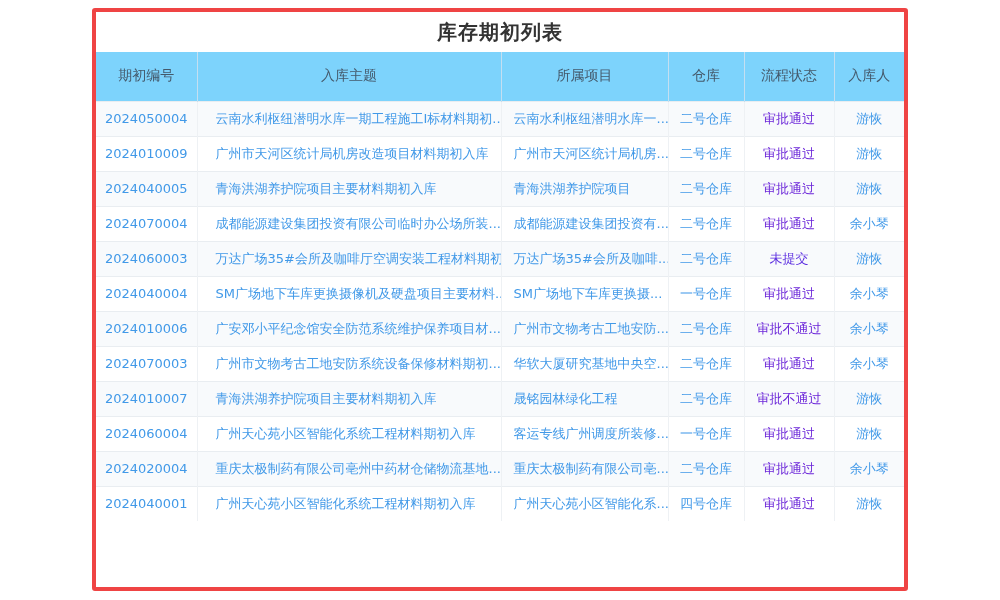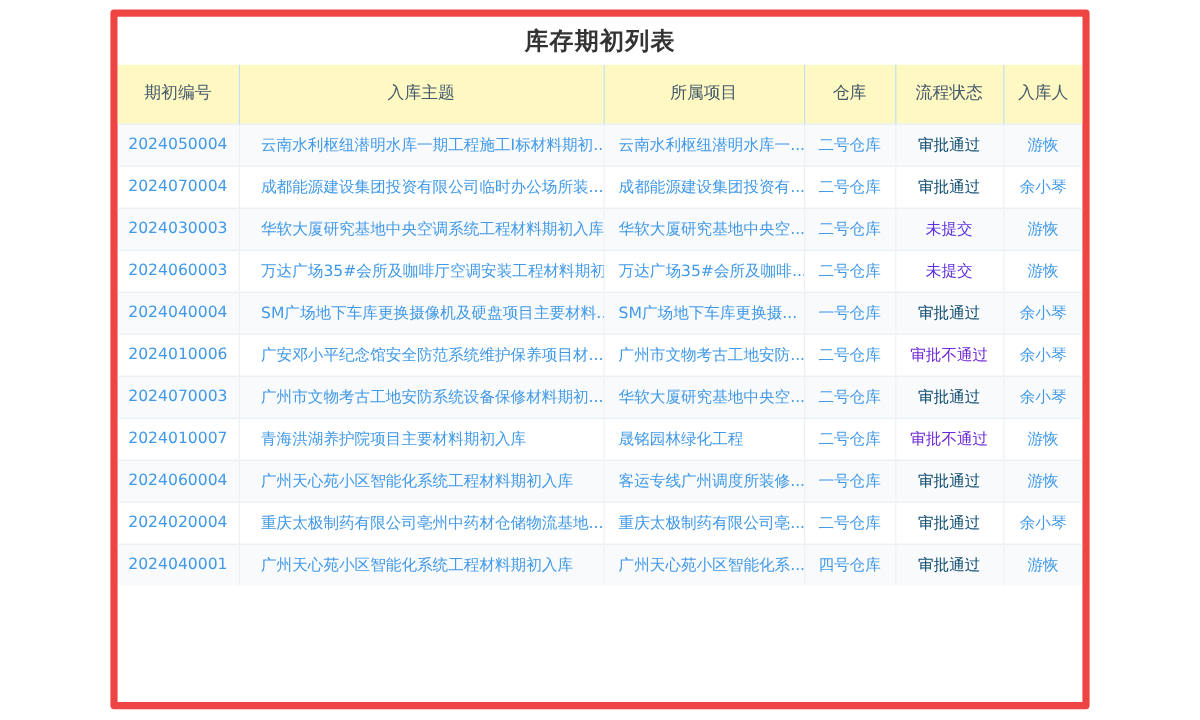--- a/index.html
+++ b/index.html
@@ -1,39 +1,39 @@
 <!DOCTYPE html>
 <html><head>
 <meta charset="utf-8">
 <style>
   * { margin:0; padding:0; box-sizing:border-box; }
   html,body { width:1000px; height:600px; background:#ffffff; font-family:"DejaVu Sans","Liberation Sans",sans-serif; }
   .card {
     position:absolute; left:92px; top:8px; width:816px; height:583px;
-    background:#ffffff; border:6px solid #ef4444; border-radius:3px; overflow:hidden;
+    background:#ffffff; border:4px solid #ef4444; border-radius:3px; overflow:hidden;
   }
   .title-bar { height:40px; display:flex; align-items:center; justify-content:center; background:#ffffff; }
   .title { font-size:20px; font-weight:bold; color:#333333; letter-spacing:1px; }
   table { width:100%; border-collapse:collapse; table-layout:fixed; }
   thead th {
-    background:#fef9c3; height:49px; font-size:14px; font-weight:normal;
+    background:#7dd3fc; height:49px; font-size:14px; font-weight:normal;
     color:#44596b; text-align:center; border-left:1px solid #c4dff1;
   }
   thead th:first-child { border-left:none; }
   tbody td {
     height:35px; font-size:13px; color:#4199e8; text-align:center;
     border-top:1px solid #e9edf1; border-left:1px solid #eef1f4;
     white-space:nowrap; overflow:hidden; text-overflow:clip;
   }
   tbody td:first-child { border-left:none; }
   tbody tr:nth-child(odd) td { background:#f8fafc; }
   tbody tr:nth-child(even) td { background:#ffffff; }
   td.c-subject { text-align:left; padding-left:18px; padding-right:6px; }
   td.c-project { text-align:left; padding-left:12px; padding-right:6px; }
-  td.c-status[data-status="approved"]   { color:#0c4a6e; }
+  td.c-status[data-status="approved"]   { color:#6d28d9; }
   td.c-status[data-status="rejected"]   { color:#6d28d9; }
   td.c-status[data-status="unsubmitted"]{ color:#5c2ee0; }
 </style>
 </head>
 <body>
 
 <div class="card">
   <div class="title-bar">
     <span class="title">库存期初列表</span>
   </div>
@@ -59,34 +59,42 @@
     <tbody>
       <tr>
         <td class="c-id">2024050004</td>
         <td class="c-subject">云南水利枢纽潜明水库一期工程施工I标材料期初...</td>
         <td class="c-project">云南水利枢纽潜明水库一...</td>
         <td class="c-warehouse">二号仓库</td>
         <td class="c-status" data-status="approved">审批通过</td>
         <td class="c-person">游恢</td>
       </tr>
       <tr>
+        <td class="c-id">2024010009</td>
+        <td class="c-subject">广州市天河区统计局机房改造项目材料期初入库</td>
+        <td class="c-project">广州市天河区统计局机房...</td>
+        <td class="c-warehouse">二号仓库</td>
+        <td class="c-status" data-status="approved">审批通过</td>
+        <td class="c-person">游恢</td>
+      </tr>
+      <tr>
+        <td class="c-id">2024040005</td>
+        <td class="c-subject">青海洪湖养护院项目主要材料期初入库</td>
+        <td class="c-project">青海洪湖养护院项目</td>
+        <td class="c-warehouse">二号仓库</td>
+        <td class="c-status" data-status="approved">审批通过</td>
+        <td class="c-person">游恢</td>
+      </tr>
+      <tr>
         <td class="c-id">2024070004</td>
         <td class="c-subject">成都能源建设集团投资有限公司临时办公场所装...</td>
         <td class="c-project">成都能源建设集团投资有...</td>
         <td class="c-warehouse">二号仓库</td>
         <td class="c-status" data-status="approved">审批通过</td>
         <td class="c-person">余小琴</td>
-      </tr>
-      <tr>
-        <td class="c-id">2024030003</td>
-        <td class="c-subject">华软大厦研究基地中央空调系统工程材料期初入库</td>
-        <td class="c-project">华软大厦研究基地中央空...</td>
-        <td class="c-warehouse">二号仓库</td>
-        <td class="c-status" data-status="unsubmitted">未提交</td>
-        <td class="c-person">游恢</td>
       </tr>
       <tr>
         <td class="c-id">2024060003</td>
         <td class="c-subject">万达广场35#会所及咖啡厅空调安装工程材料期初...</td>
         <td class="c-project">万达广场35#会所及咖啡...</td>
         <td class="c-warehouse">二号仓库</td>
         <td class="c-status" data-status="unsubmitted">未提交</td>
         <td class="c-person">游恢</td>
       </tr>
       <tr>

